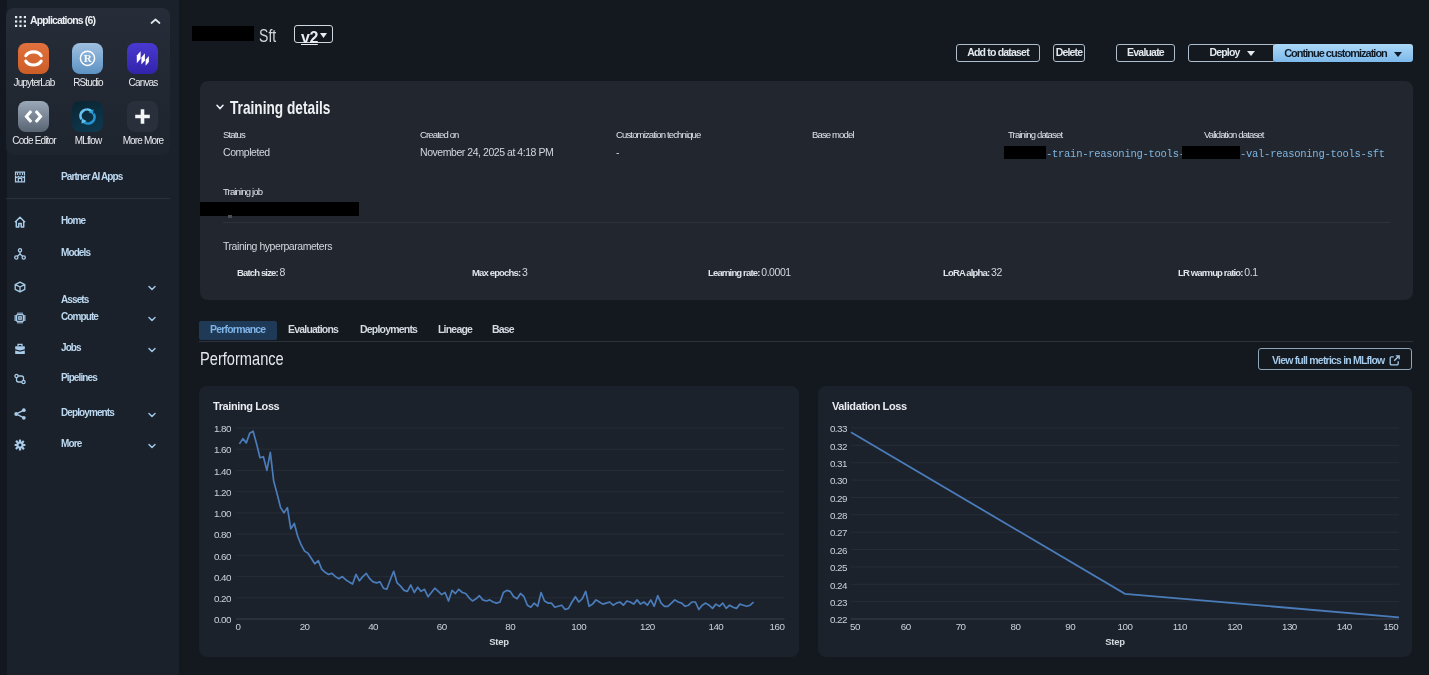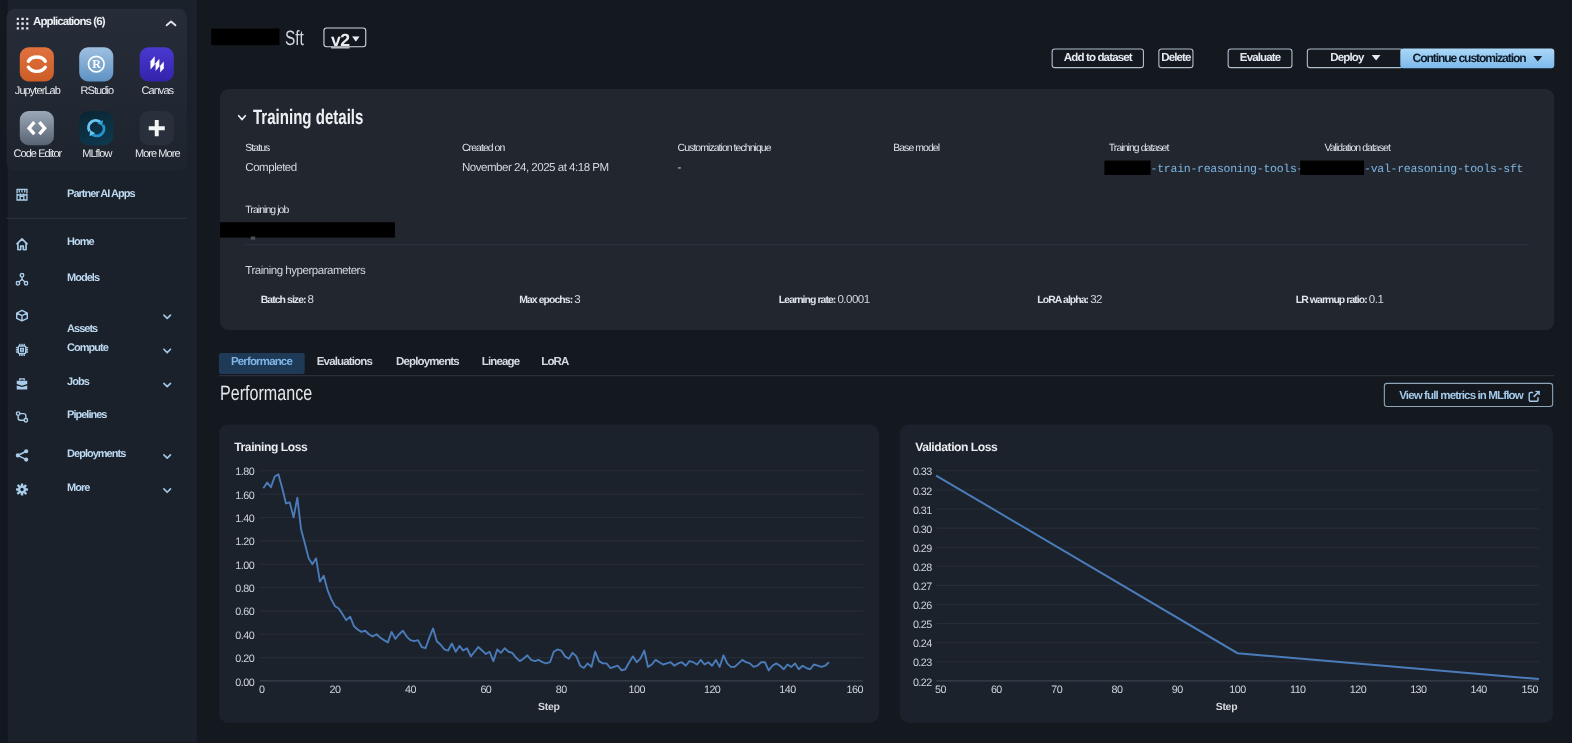--- a/index.html
+++ b/index.html
@@ -256,21 +256,21 @@
     <div style="position:absolute;left:494px;top:181px"><span class="hplabel">Learning rate:&nbsp;</span><span class="hpval">0.0001</span></div>
     <div style="position:absolute;left:729px;top:181px"><span class="hplabel">LoRA alpha:&nbsp;</span><span class="hpval">32</span></div>
     <div style="position:absolute;left:964px;top:181px"><span class="hplabel">LR warmup ratio:&nbsp;</span><span class="hpval">0.1</span></div>
   </div>
 
   <div id="tabsel"></div>
   <div class="tab" style="left:210px;top:323px;color:#7fb3e6">Performance</div>
   <div class="tab" style="left:288px;top:323px">Evaluations</div>
   <div class="tab" style="left:360px;top:323px">Deployments</div>
   <div class="tab" style="left:438px;top:323px">Lineage</div>
-  <div class="tab" style="left:492px;top:323px">LoRA</div>
+  <div class="tab" style="left:492px;top:323px">Base</div>
   <div id="tabline"></div>
   <div id="perfh">Performance</div>
   <div id="mlfbtn">
       <span>View full metrics in MLflow</span>
     <svg class="abs" style="left:130px;top:6px" width="11" height="11" viewBox="0 0 11 11">
       <path d="M4.8 1.8 H2.4 A1.2 1.2 0 0 0 1.2 3 V8.6 A1.2 1.2 0 0 0 2.4 9.8 H8 A1.2 1.2 0 0 0 9.2 8.6 V6.2" stroke="#a3c8e8" stroke-width="1.3" fill="none"></path>
       <path d="M5.2 5.8 L10.2 0.8 M6.8 0.8 H10.2 V4.2" stroke="#a3c8e8" stroke-width="1.3" fill="none"></path>
     </svg>
   </div>
 

